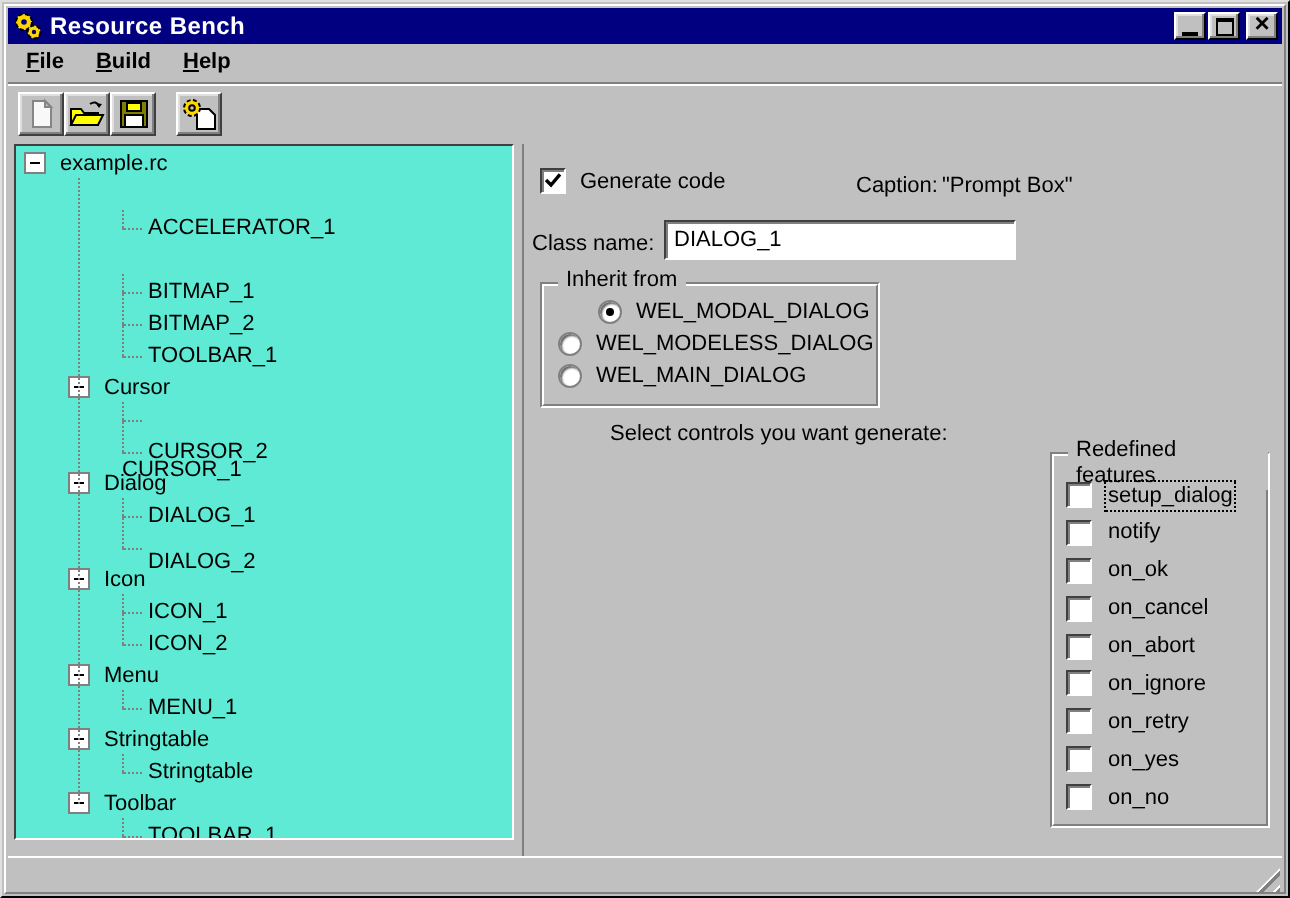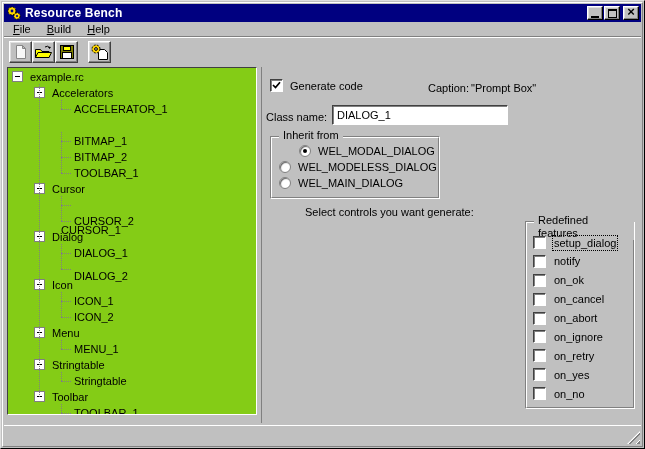--- a/index.html
+++ b/index.html
@@ -21,36 +21,36 @@
   .win-btn { width:16px; height:14px; background:#c0c0c0; margin-left:1px;
     border:1px solid; border-color:#fff #000 #000 #fff;
     box-shadow: inset -1px -1px 0 #808080, inset 1px 1px 0 #dfdfdf;
     display:flex; align-items:center; justify-content:center; }
   .win-btn.close { margin-left:3px; }
   .glyph-min { width:8px; height:2px; background:#000; margin-top:7px; }
   .glyph-max { width:9px; height:9px; border:1px solid #000; border-top-width:2px; }
   .glyph-close { font-size:13px; font-weight:bold; line-height:10px; margin-top:-2px; }
 
   
-  .menubar { height:14px; display:flex; align-items:center; padding-left:1px; flex:0 0 auto; }
+  .menubar { height:19px; display:flex; align-items:center; padding-left:1px; flex:0 0 auto;font-weight:bold; }
   .menu-item { padding:2px 8px 3px 8px; }
   .etched { height:2px; border-top:1px solid #808080; border-bottom:1px solid #fff; flex:0 0 auto; }
 
   
   .toolbar { height:28px; display:flex; align-items:center; padding:2px 0 2px 5px; flex:0 0 auto; }
   .tb-btn { width:23px; height:22px; background:#c0c0c0;
     border:1px solid; border-color:#fff #404040 #404040 #fff;
     box-shadow: inset -1px -1px 0 #808080, inset 1px 1px 0 #dfdfdf;
     display:flex; align-items:center; justify-content:center; }
   .tb-btn.separated { margin-left:10px; }
   .tb-icon { display:flex; }
 
   
   .client { flex:1 1 auto; display:flex; align-items:flex-start; padding:1px 2px 0 3px; }
-  .tree { width:250px; height:348px; background:#84cc16; position:relative; overflow:hidden;
+  .tree { width:250px; height:348px; background:#5eead4; position:relative; overflow:hidden;
     border:1px solid; border-color:#404040 #fff #fff #404040; flex:0 0 auto; }
   .tree-row { position:absolute; height:16px; left:0; right:0; }
   .tree-label { position:absolute; line-height:16px; white-space:nowrap; }
   .tree-box { position:absolute; top:2px; width:11px; height:11px; background:#fff;
     border:1px solid #808080; }
   .tree-box .minus { position:absolute; left:2px; top:4px; width:5px; height:1px; background:#000; }
   .tree-vline { position:absolute; width:0; border-left:1px dotted #808080; }
   .tree-hline { position:absolute; height:0; border-top:1px dotted #808080; }
 
   .panel { flex:1 1 auto; position:relative; height:356px; margin-left:4px;
@@ -166,26 +166,20 @@
         </div>
       </div>
 
     <div class="client">
       <div class="tree">
           <div class="tree-row" style="top: 1px;">
             <div class="tree-box" style="left: 4px;">
               <div class="minus"></div>
             </div>
             <span class="tree-label" style="left: 22px;">example.rc</span>
-          </div>
-          <div class="tree-row" style="top: 17px;">
-            <div class="tree-box" style="left: 26px;">
-              <div class="minus"></div>
-            </div>
-            <span class="tree-label" style="left: 44px;">Accelerators</span>
           </div>
           <div class="tree-row" style="top: 33px;">
             <span class="tree-label" style="left: 66px;">ACCELERATOR_1</span>
           </div>
           <div class="tree-row" style="top: 65px;">
             <span class="tree-label" style="left: 66px;">BITMAP_1</span>
           </div>
           <div class="tree-row" style="top: 81px;">
             <span class="tree-label" style="left: 66px; text-align: right;">BITMAP_2</span>
           </div>

